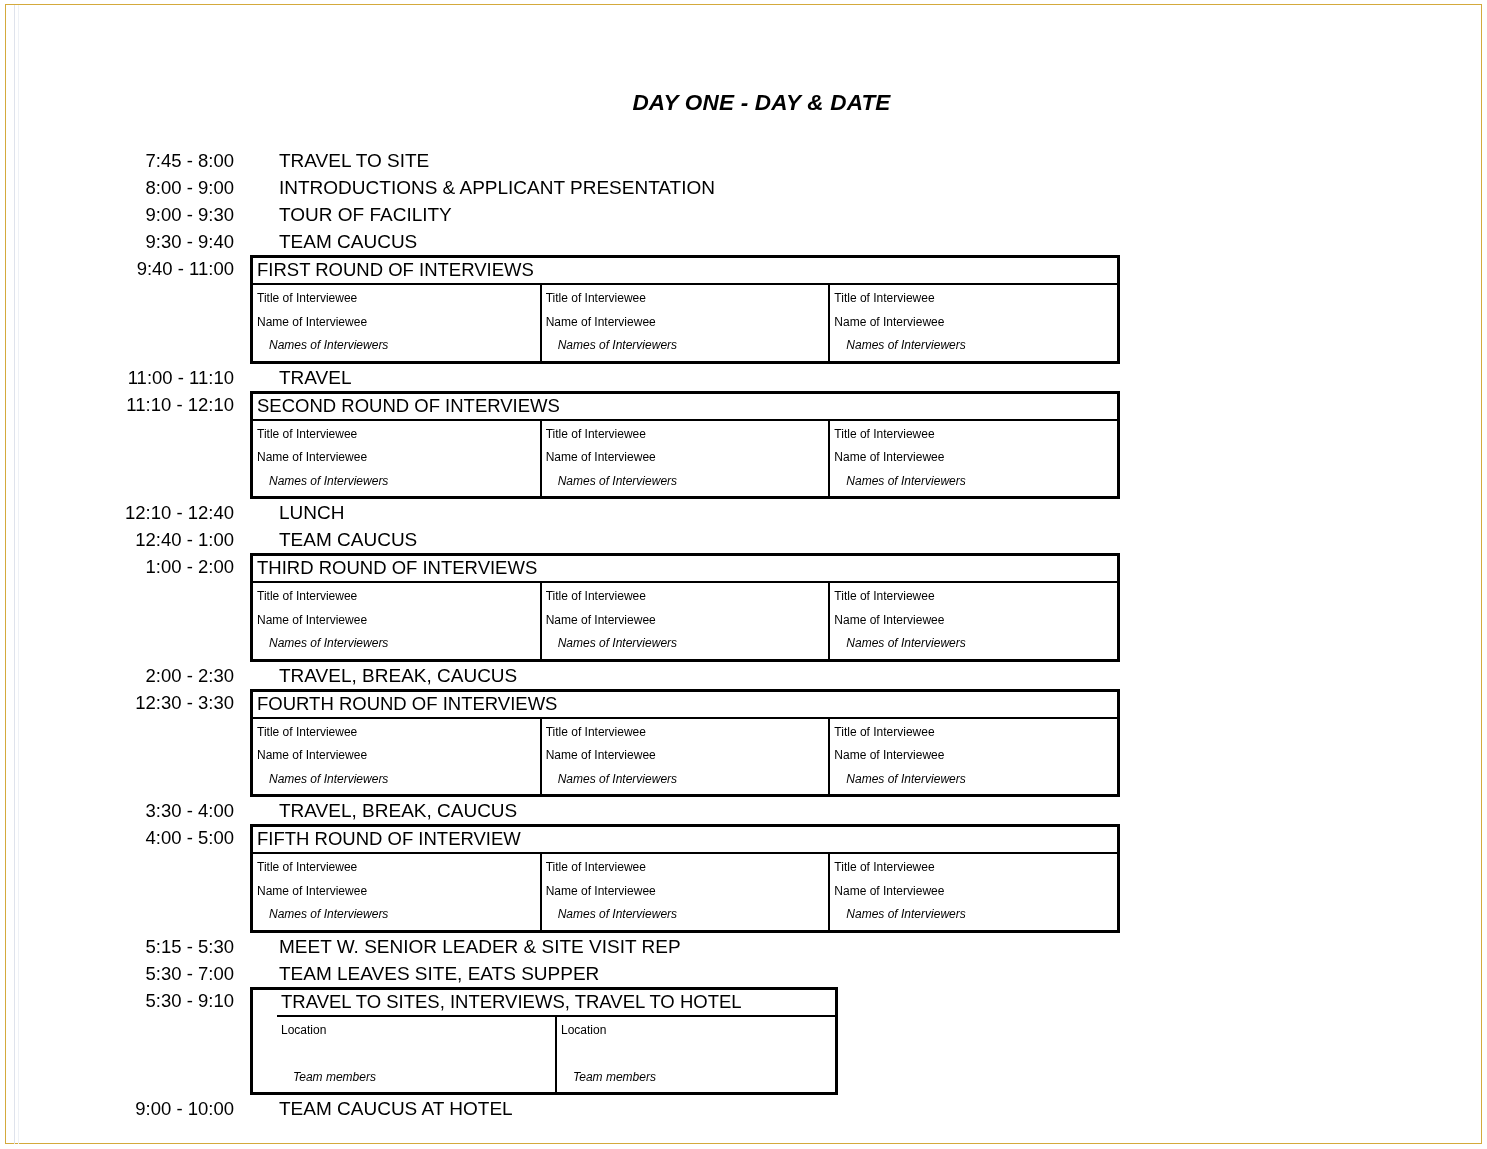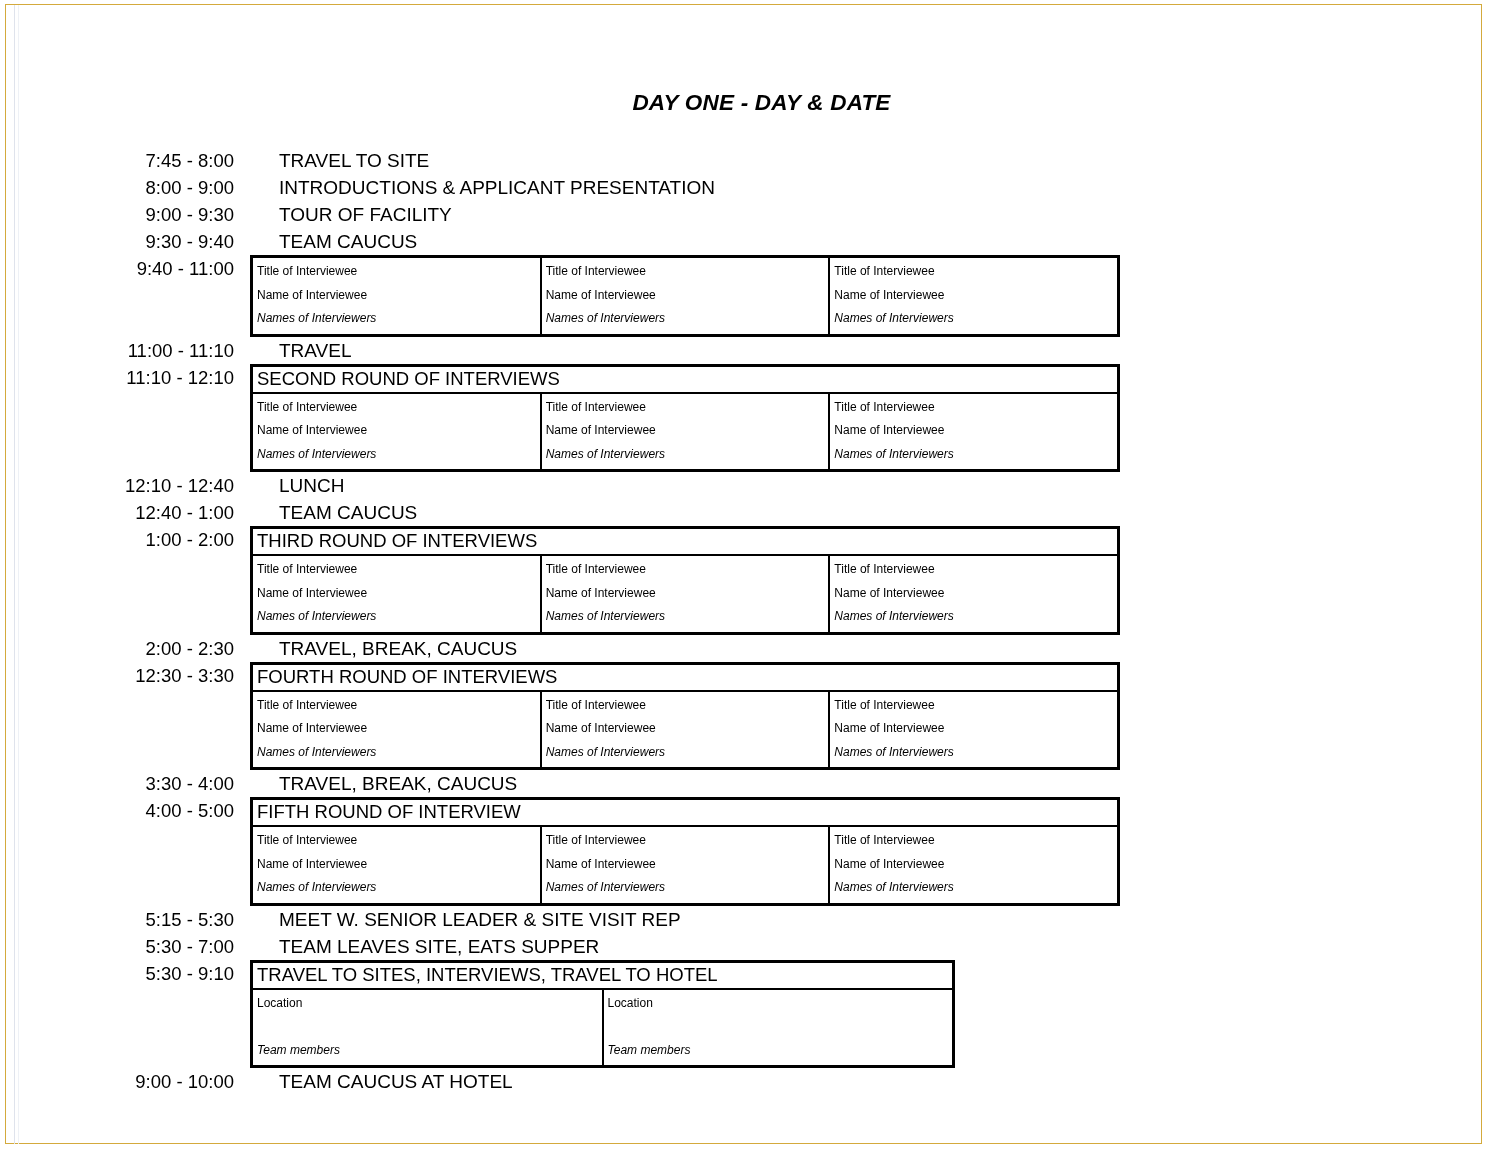--- a/index.html
+++ b/index.html
@@ -93,21 +93,21 @@
   
   .block-wrap {
     padding-left: 6px;
   }
   .block {
     border: 3px solid #000000;
     box-sizing: border-box;
     background: #ffffff;
   }
   .block.wide { width: 870px; }
-  .block.narrow { width: 705px; }
+  .block.narrow { width: 588px; padding-left: 24px; }
 
   .block-head {
     border-bottom: 2px solid #000000;
     font-size: 18.5px;
     line-height: 24px;
     padding: 0 0 1px 4px;
     white-space: nowrap;
   }
   .block-cols {
     display: flex;
@@ -120,21 +120,21 @@
     min-width: 0;
   }
   .block-col:last-child {
     border-right: none;
   }
   .col-line {
     font-size: 12px;
     line-height: 23.5px;
     white-space: nowrap;
   }
-  .col-line.italic { font-style: italic; }
+  .col-line.italic { font-style: italic; margin-left: 12px; }
   .col-line.spacer { visibility: hidden; }
 </style>
 </head>
 <body>
 
 <div id="page-frame"></div>
 <div id="edge-rule-a"></div>
 <div id="edge-rule-b"></div>
 
 <div id="doc-title">DAY ONE - DAY &amp; DATE</div>
@@ -153,20 +153,21 @@
       <div class="plain-activity">TOUR OF FACILITY</div>
     </div>
     <div class="sched-row">
       <div class="time-cell">9:30 - 9:40</div>
       <div class="plain-activity">TEAM CAUCUS</div>
     </div>
     <div class="sched-row">
       <div class="time-cell">9:40 - 11:00</div>
       <div class="block-wrap">
         <div class="block wide">
+          <div class="block-head">FIRST ROUND OF INTERVIEWS</div>
           <div class="block-cols">
             <div class="block-col">
               <div class="col-line">Title of Interviewee</div>
               <div class="col-line">Name of Interviewee</div>
               <div class="col-line italic">Names of Interviewers</div>
             </div>
             <div class="block-col">
               <div class="col-line">Title of Interviewee</div>
               <div class="col-line">Name of Interviewee</div>
               <div class="col-line italic">Names of Interviewers</div>

